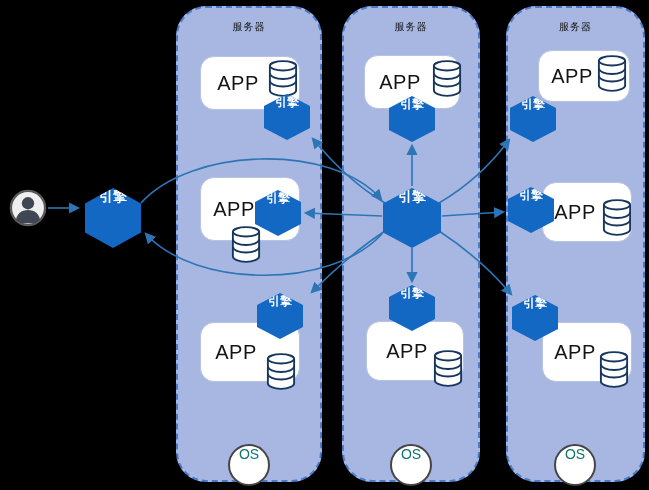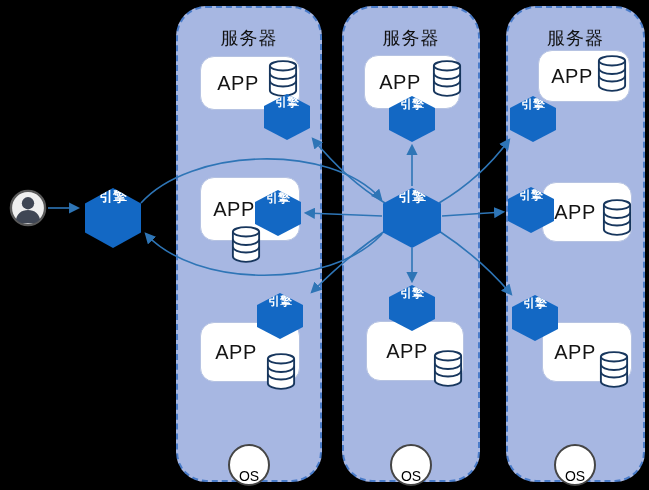--- a/index.html
+++ b/index.html
@@ -2,41 +2,41 @@
 <html><head>
 <meta charset="utf-8">
 <style>
   * { margin:0; padding:0; box-sizing:border-box; }
   html,body { background:#000; }
   body { font-family:"Liberation Sans", sans-serif; }
   #canvas { position:relative; width:649px; height:490px; background:#000; overflow:hidden; }
 
   .server { position:absolute; top:6px; height:476px; background:#a7b7e2;
             border:2px dashed #4a7cc9; border-radius:30px; }
-  .server-title { position:absolute; top:26px; text-align:center; font-size:18px;
+  .server-title { position:absolute; top:20px; text-align:center; font-size:10px;
                   color:#111; letter-spacing:1px;font-family:Liberation Serif, serif; }
 
   .app { position:absolute; background:#fff; border:1.5px solid #b6c3e2; border-radius:14px;
          display:flex; align-items:center; justify-content:center;
          font-size:20px; color:#141414; letter-spacing:0.5px; }
   .pr16 { padding-right:16px; } .pr24 { padding-right:24px; }
   .pr28 { padding-right:28px; } .pr32 { padding-right:32px; }
 
   .db { position:absolute; width:30px; height:40px; }
 
   .hex { position:absolute; background:#1368c4; color:#fff;
          display:flex; align-items:flex-start; justify-content:center;
          clip-path:polygon(50% 0,100% 26%,100% 74%,50% 100%,0 74%,0 26%);
          font-size:12px; font-weight:700; }
   .hex.big { font-size:14px; }
 
   .os { position:absolute; width:42px; height:42px; border-radius:50%;
         background:#fff; border:2px solid #454545;
-        display:flex; align-items:flex-end; justify-content:center;
-        font-size:14px; color:#000000; }
+        display:flex; align-items:flex-start; justify-content:center;
+        font-size:14px; color:#0f766e; }
 
   #arrows { position:absolute; left:0; top:0; pointer-events:none; }
   .avatar { position:absolute; left:9px; top:189px; width:38px; height:38px; }
 </style>
 </head>
 <body>
 
 <div id="canvas">
 
   <svg width="0" height="0" style="position:absolute" aria-hidden="true">

